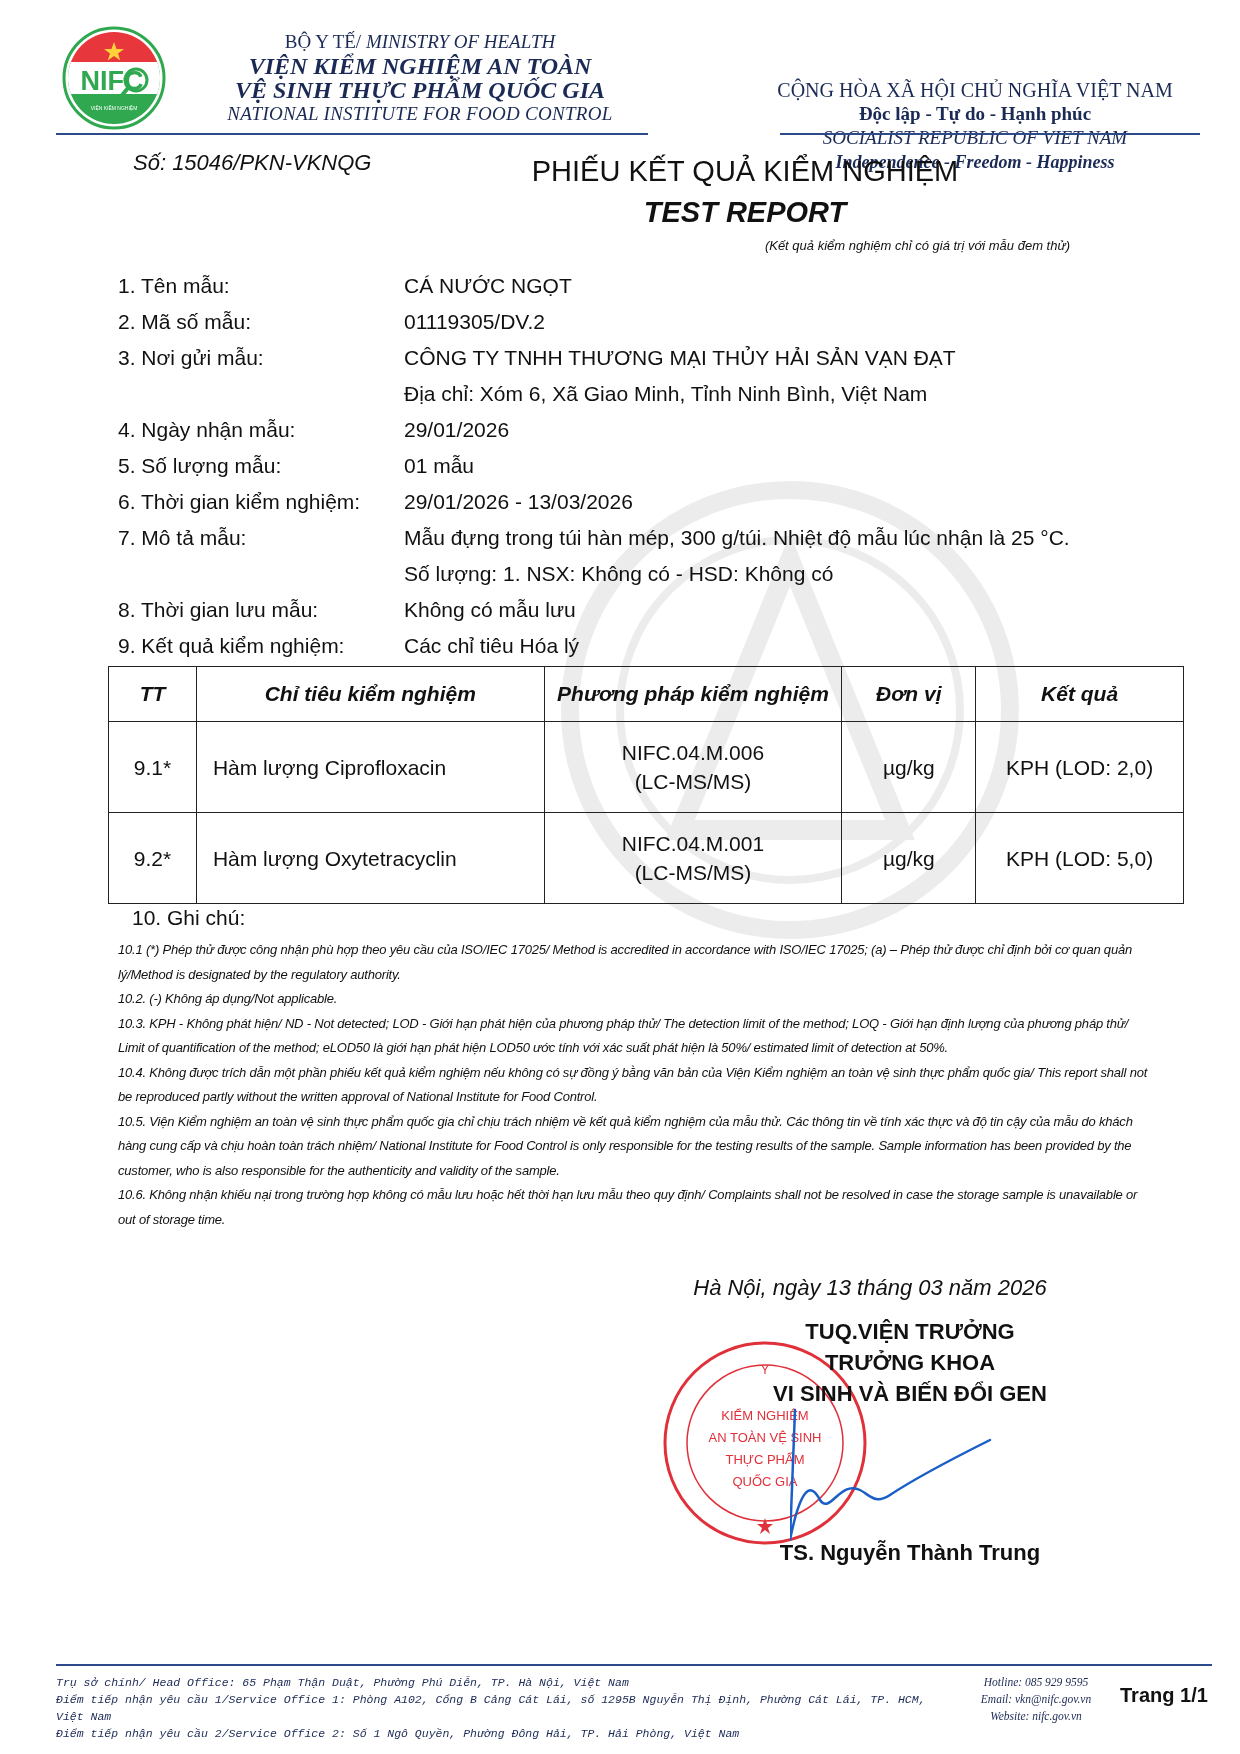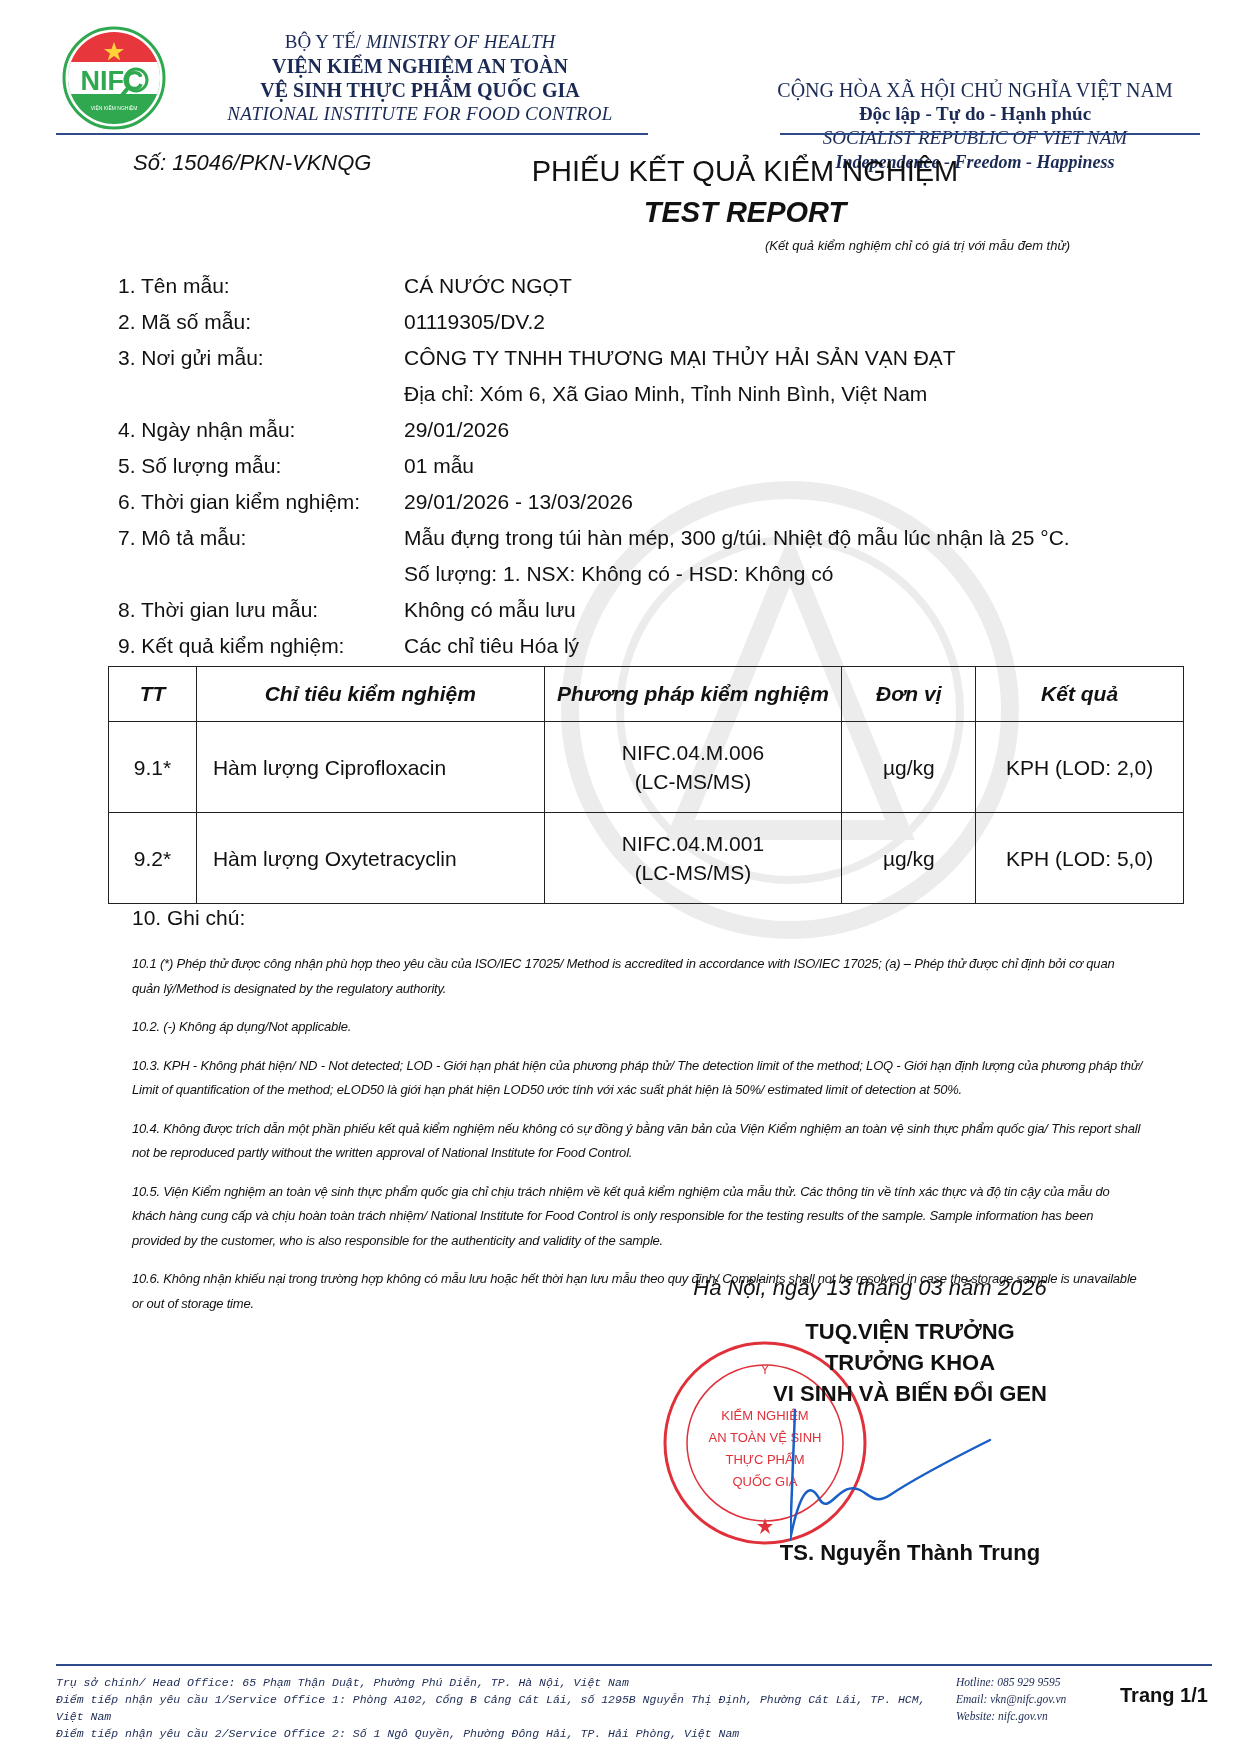--- a/index.html
+++ b/index.html
@@ -7,21 +7,21 @@
     width: 1240px; height: 1754px; position: relative; overflow: hidden;
     font-family: "Liberation Sans", sans-serif; color: #111;
   }
   .abs { position: absolute; }
 
   
   .logo { left: 62px; top: 26px; width: 104px; height: 104px; }
   .hdr-left { left: 180px; top: 30px; width: 480px; text-align: center;
     font-family: "Liberation Serif", serif; color: #1b2a55; line-height: 24px; }
   .hdr-left .l1 { font-size: 19px; }
-  .hdr-left .l2, .hdr-left .l3 { font-size: 20px; font-weight: bold; }
+  .hdr-left .l2, .hdr-left .l3 { font-size: 24px; font-weight: bold; font-style: italic; }
   .hdr-left .l4 { font-size: 19px; font-style: italic; letter-spacing: 0.3px; }
   .hdr-right { left: 740px; top: 30px; width: 470px; text-align: center;
     font-family: "Liberation Serif", serif; color: #1b2a55; line-height: 24px; }
   .hdr-right .r1 { font-size: 20px; font-weight: normal; margin-top: 48px; }
   .hdr-right .r2 { font-size: 19px; font-weight: bold; }
   .hdr-right .r3 { font-size: 19px; font-style: italic; }
   .hdr-right .r4 { font-size: 18px; font-style: italic; font-weight: bold; }
   .rule-left { left: 56px; top: 133px; width: 592px; height: 2px; background: #2d4a8a; }
   .rule-right { left: 780px; top: 133px; width: 420px; height: 2px; background: #2d4a8a; }
 
@@ -41,33 +41,33 @@
   table.results { position: absolute; left: 108px; top: 666px; width: 1076px;
     border-collapse: collapse; font-size: 21px; }
   table.results th, table.results td { border: 1.5px solid #222; }
   table.results th { height: 52px; font-style: italic; font-weight: bold; font-size: 21px; }
   table.results td { height: 88px; text-align: center; line-height: 29px; }
   table.results td.left { text-align: left; padding-left: 16px; }
 
   
   .notes-h { left: 132px; top: 906px; font-size: 21px; }
   .notes { left: 118px; top: 938px; width: 1040px; font-size: 13px; font-style: italic; line-height: 24.5px; letter-spacing: -0.2px; }
-  .notes p { margin: 14px; }
+  .notes p { margin: 0; }
 
   
   .sign-date { left: 660px; top: 1275px; width: 420px; text-align: center; font-size: 22px; font-style: italic; }
   .sign-block { left: 700px; top: 1316px; width: 420px; text-align: center; font-size: 22px; font-weight: bold; line-height: 31px; }
   .stamp { left: 660px; top: 1338px; width: 210px; height: 210px; }
   .signature { left: 790px; top: 1400px; width: 210px; height: 150px; }
   .signer { left: 700px; top: 1540px; width: 420px; text-align: center; font-size: 22px; font-weight: bold; }
 
   
   .foot-rule { left: 56px; top: 1664px; width: 1156px; height: 2px; background: #2d4a8a; }
   .foot-left { left: 56px; top: 1674px; width: 900px; font-family: Liberation Mono, monospace; font-style: italic; font-size: 11.5px; line-height: 17px; color: #1b2a55; }
-  .foot-contact { left: 956px; top: 1674px; width: 160px; font-family: "Liberation Serif", serif; font-style: italic; font-size: 11.5px; line-height: 17px; color: #1b2a55; }
+  .foot-contact { left: 956px; top: 1674px; width: 160px; font-family: "Liberation Serif", serif; font-style: italic; font-size: 11.5px; line-height: 17px; color: #1b2a55; text-align: center; }
   .page-num { left: 1120px; top: 1684px; font-size: 20px; font-weight: bold; }
 
   
   .watermark { left: 480px; top: 470px; width: 620px; height: 480px; opacity: 0.07; }
 </style>
 </head>
 <body>
 
 <svg class="abs watermark" viewBox="0 0 620 480">
   <circle cx="310" cy="240" r="220" fill="none" stroke="#000" stroke-width="18"></circle>

